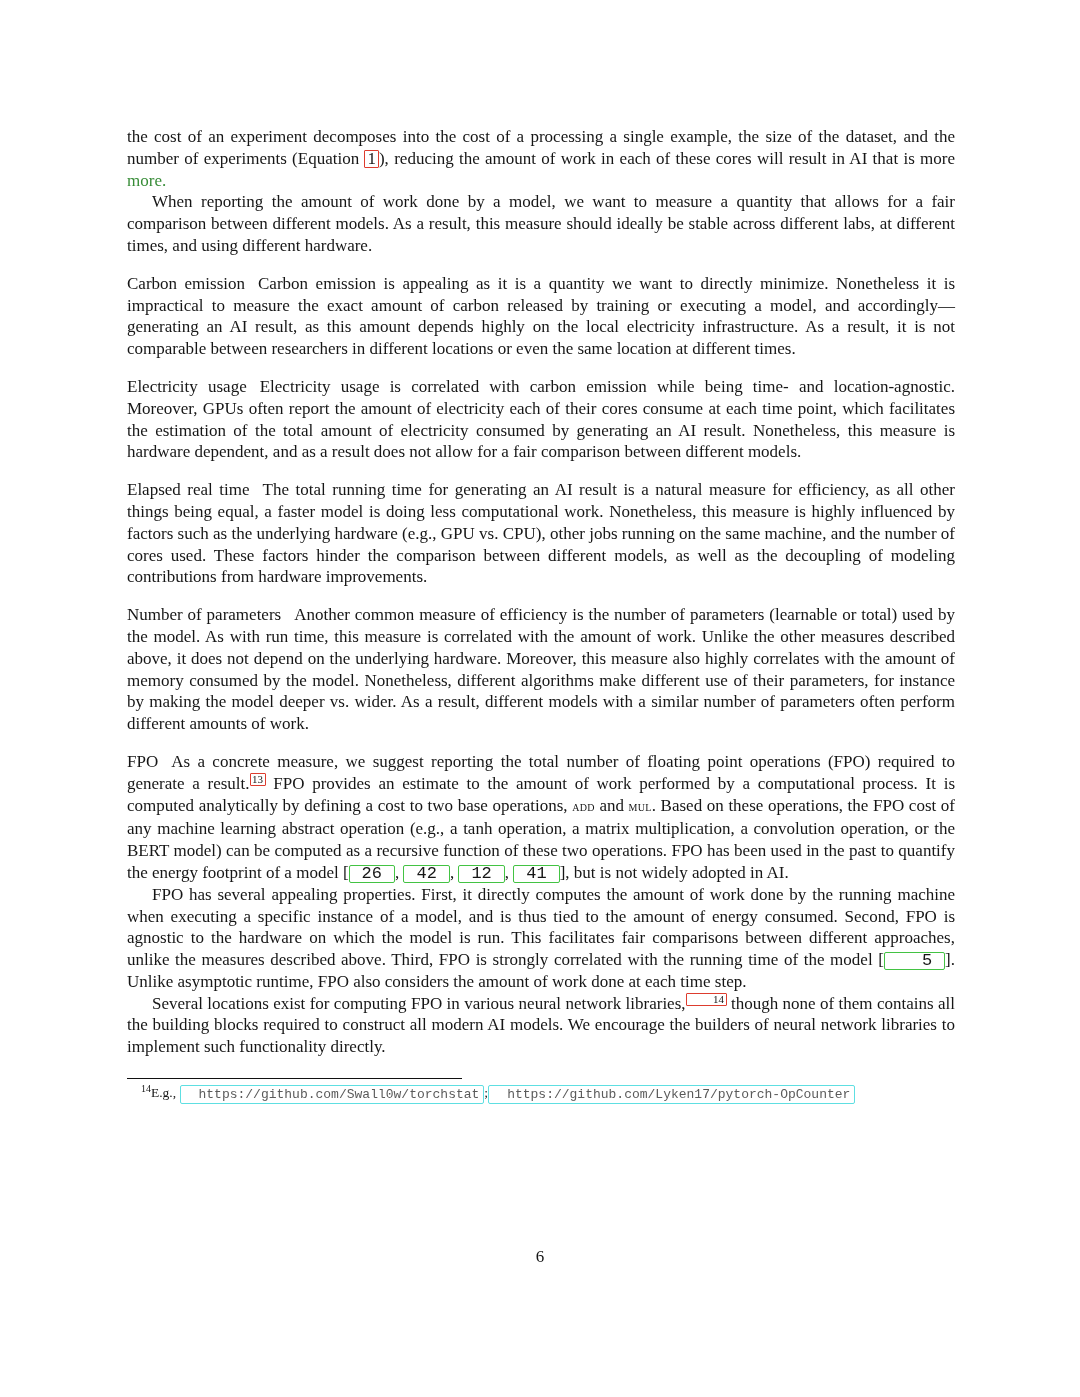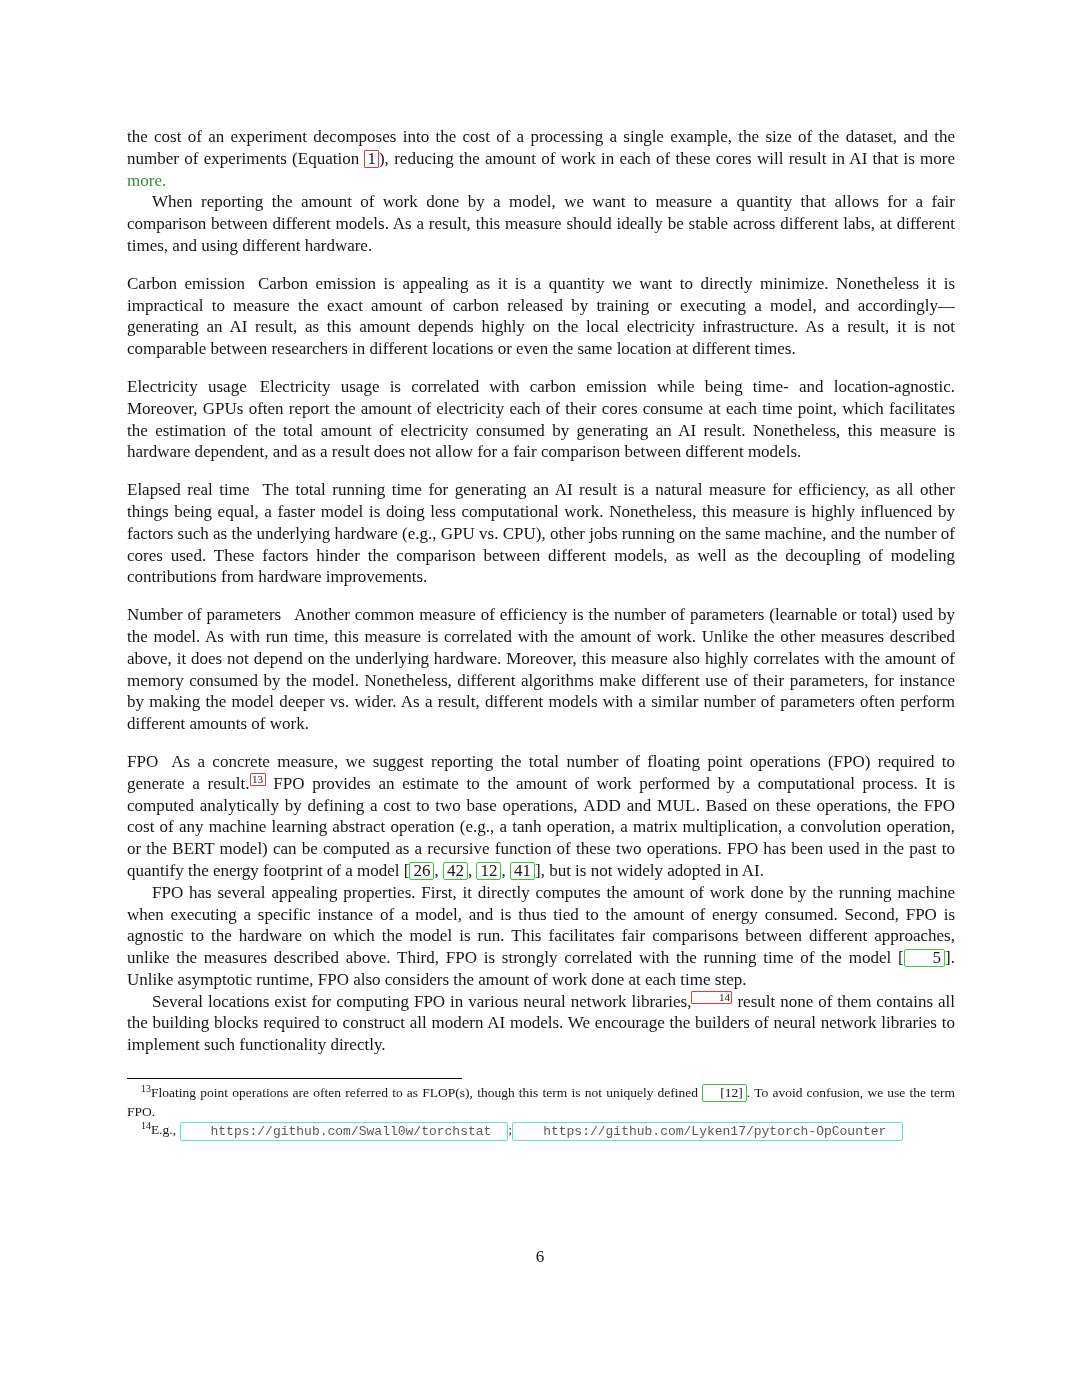--- a/index.html
+++ b/index.html
@@ -17,21 +17,21 @@
     width: 828px;
     font-size: 17px;
     line-height: 21.8px;
     text-align: justify;
   }
   p.para { margin: 0; }
   p.para.indent { text-indent: 25px; }
   p.para.section { margin-top: 16px; }
   .head { font-weight: normal; margin-right: 13px; }
   .green { color: var(--green-text, #378c37); }
-  .sc { font-size: 17px; letter-spacing: 0.3px; }
+  .sc { font-size: 10px; letter-spacing: 0.3px; }
   .run { }
   sup.supbox {
     display: inline-block;
     font-size: 11px;
     line-height: 11px;
     vertical-align: 6px;
     border: 1.5px solid var(--red-box, #dd3c2e);
     border-radius: 1px;
     padding: 0 1.5px;
   }
@@ -39,31 +39,32 @@
     display: inline-block;
     border: 1.5px solid var(--red-box, #dd3c2e);
     border-radius: 1px;
     padding: 0 2px;
     line-height: 16px;
   }
   .cite {
     display: inline-block;
     border: 1.5px solid var(--green-box, #43c343);
     border-radius: 2px;
-    padding: 0 3px;
+    padding: 0 12px;
     line-height: 16px;
+    font-family: Liberation Mono, monospace;
   }
   .url {
     display: inline-block;
     font-family: "Liberation Mono", "DejaVu Sans Mono", monospace;
     font-size: 13px;
     color: #5a5a5a;
     border: 1.5px solid var(--cyan-box, #5edfe2);
     border-radius: 2px;
-    padding: 1px 16px;
+    padding: 1px 4px;
     line-height: 15px;
     vertical-align: -1px;
   }
   #footnotes {
     position: absolute;
     left: 127px; top: 1078px;
     width: 828px;
     font-size: 13.5px;
     line-height: 18.5px;
     text-align: justify;
@@ -89,24 +90,23 @@
 
 <div id="content">
     <p class="para"><span class="run">the cost of an experiment decomposes into the cost of a processing a single example, the size of the dataset, and the number of experiments (Equation </span><span class="eqbox">1</span><span class="run">), reducing the amount of work in each of these cores will result in AI that is more </span><span class="green">more.</span></p>
     <p class="para indent"><span class="run">When reporting the amount of work done by a model, we want to measure a quantity that allows for a fair comparison between different models. As a result, this measure should ideally be stable across different labs, at different times, and using different hardware.</span></p>
     <p class="para section"><span class="head">Carbon emission</span><span class="run">Carbon emission is appealing as it is a quantity we want to directly minimize. Nonetheless it is impractical to measure the exact amount of carbon released by training or executing a model, and accordingly—generating an AI result, as this amount depends highly on the local electricity infrastructure. As a result, it is not comparable between researchers in different locations or even the same location at different times.</span></p>
     <p class="para section"><span class="head">Electricity usage</span><span class="run">Electricity usage is correlated with carbon emission while being time- and location-agnostic. Moreover, GPUs often report the amount of electricity each of their cores consume at each time point, which facilitates the estimation of the total amount of electricity consumed by generating an AI result. Nonetheless, this measure is hardware dependent, and as a result does not allow for a fair comparison between different models.</span></p>
     <p class="para section"><span class="head">Elapsed real time</span><span class="run">The total running time for generating an AI result is a natural measure for efficiency, as all other things being equal, a faster model is doing less computational work. Nonetheless, this measure is highly influenced by factors such as the underlying hardware (e.g., GPU vs. CPU), other jobs running on the same machine, and the number of cores used. These factors hinder the comparison between different models, as well as the decoupling of modeling contributions from hardware improvements.</span></p>
     <p class="para section"><span class="head">Number of parameters</span><span class="run">Another common measure of efficiency is the number of parameters (learnable or total) used by the model. As with run time, this measure is correlated with the amount of work. Unlike the other measures described above, it does not depend on the underlying hardware. Moreover, this measure also highly correlates with the amount of memory consumed by the model. Nonetheless, different algorithms make different use of their parameters, for instance by making the model deeper vs. wider. As a result, different models with a similar number of parameters often perform different amounts of work.</span></p>
     <p class="para section"><span class="head">FPO</span><span class="run">As a concrete measure, we suggest reporting the total number of floating point operations (FPO) required to generate a result.</span><sup class="supbox">13</sup><span class="run"> FPO provides an estimate to the amount of work performed by a computational process. It is computed analytically by defining a cost to two base operations, </span><span class="sc">ADD</span><span class="run"> and </span><span class="sc">MUL</span><span class="run">. Based on these operations, the FPO cost of any machine learning abstract operation (e.g., a tanh operation, a matrix multiplication, a convolution operation, or the BERT model) can be computed as a recursive function of these two operations. FPO has been used in the past to quantify the energy footprint of a model [</span><span class="cite">26</span><span class="run">, </span><span class="cite">42</span><span class="run">, </span><span class="cite">12</span><span class="run">, </span><span class="cite">41</span><span class="run">], but is not widely adopted in AI.</span></p>
     <p class="para indent"><span class="run">FPO has several appealing properties. First, it directly computes the amount of work done by the running machine when executing a specific instance of a model, and is thus tied to the amount of energy consumed. Second, FPO is agnostic to the hardware on which the model is run. This facilitates fair comparisons between different approaches, unlike the measures described above. Third, FPO is strongly correlated with the running time of the model [</span><span class="cite">5</span><span class="run">]. Unlike asymptotic runtime, FPO also considers the amount of work done at each time step.</span></p>
-    <p class="para indent"><span class="run">Several locations exist for computing FPO in various neural network libraries,</span><sup class="supbox">14</sup><span class="run"> result none of them contains all the building blocks required to construct all modern AI models. We encourage the builders of neural network libraries to implement such functionality directly.</span></p>
+    <p class="para indent"><span class="run">Several locations exist for computing FPO in various neural network libraries,</span><sup class="supbox">14</sup><span class="run"> though none of them contains all the building blocks required to construct all modern AI models. We encourage the builders of neural network libraries to implement such functionality directly.</span></p>
   </div>
 
 <div id="footnotes">
   <hr id="fnrule">
   <div id="fnlist">
-      <p class="fnote"><sup class="fnum">13</sup><span class="run">Floating point operations are often referred to as FLOP(s), though this term is not uniquely defined </span><span class="cite">[12]</span><span class="run">. To avoid confusion, we use the term FPO.</span></p>
       <p class="fnote"><sup class="fnum">14</sup><span class="run">E.g., </span><span class="url">https://github.com/Swall0w/torchstat</span><span class="run">;</span><span class="url">https://github.com/Lyken17/pytorch-OpCounter</span></p>
     </div>
 </div>
 
 <div id="pagenum">6</div>
 
 </body></html>

